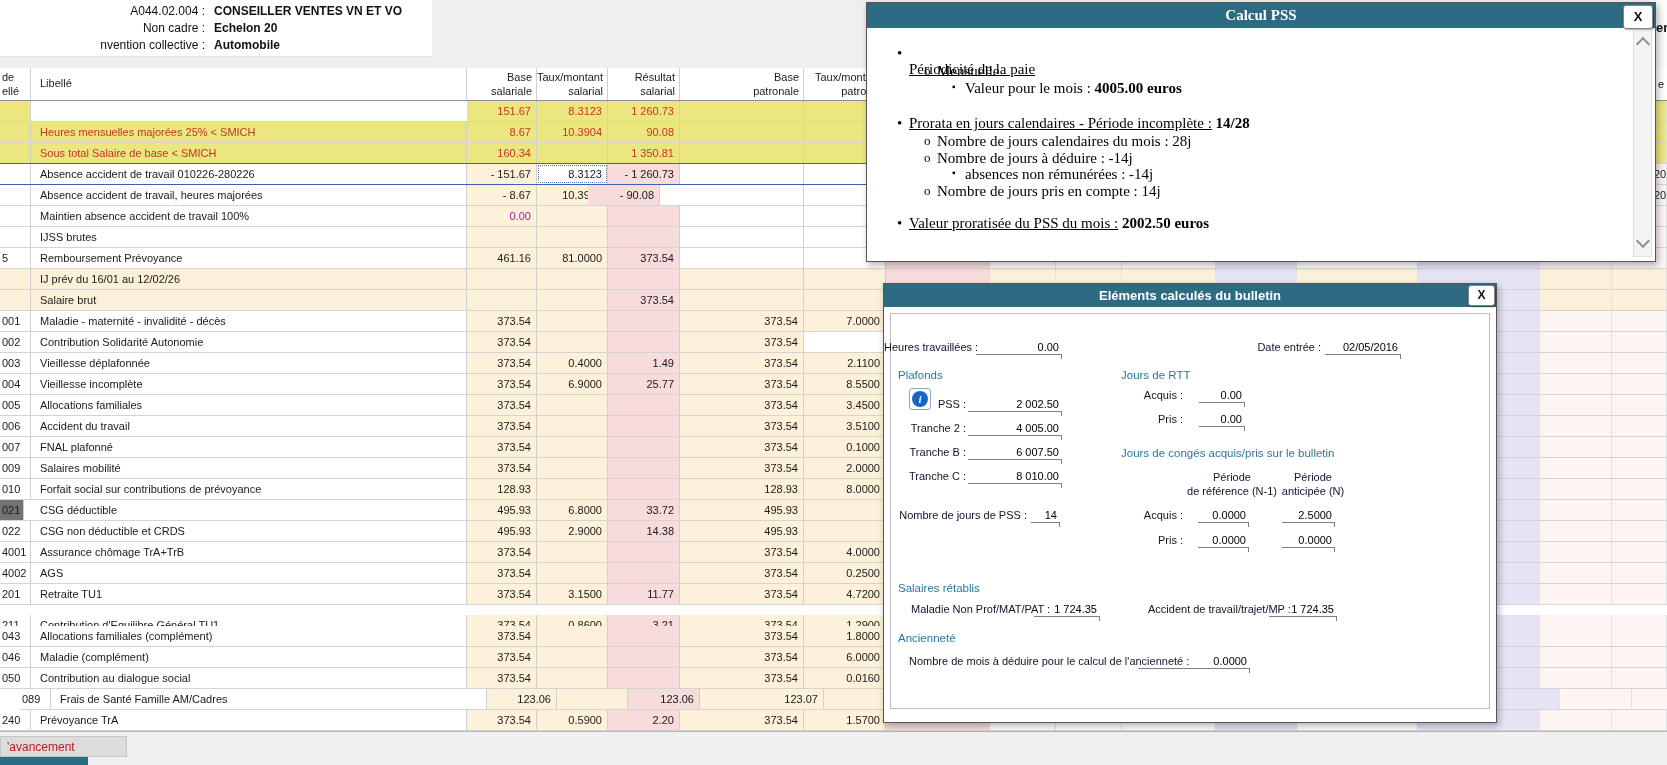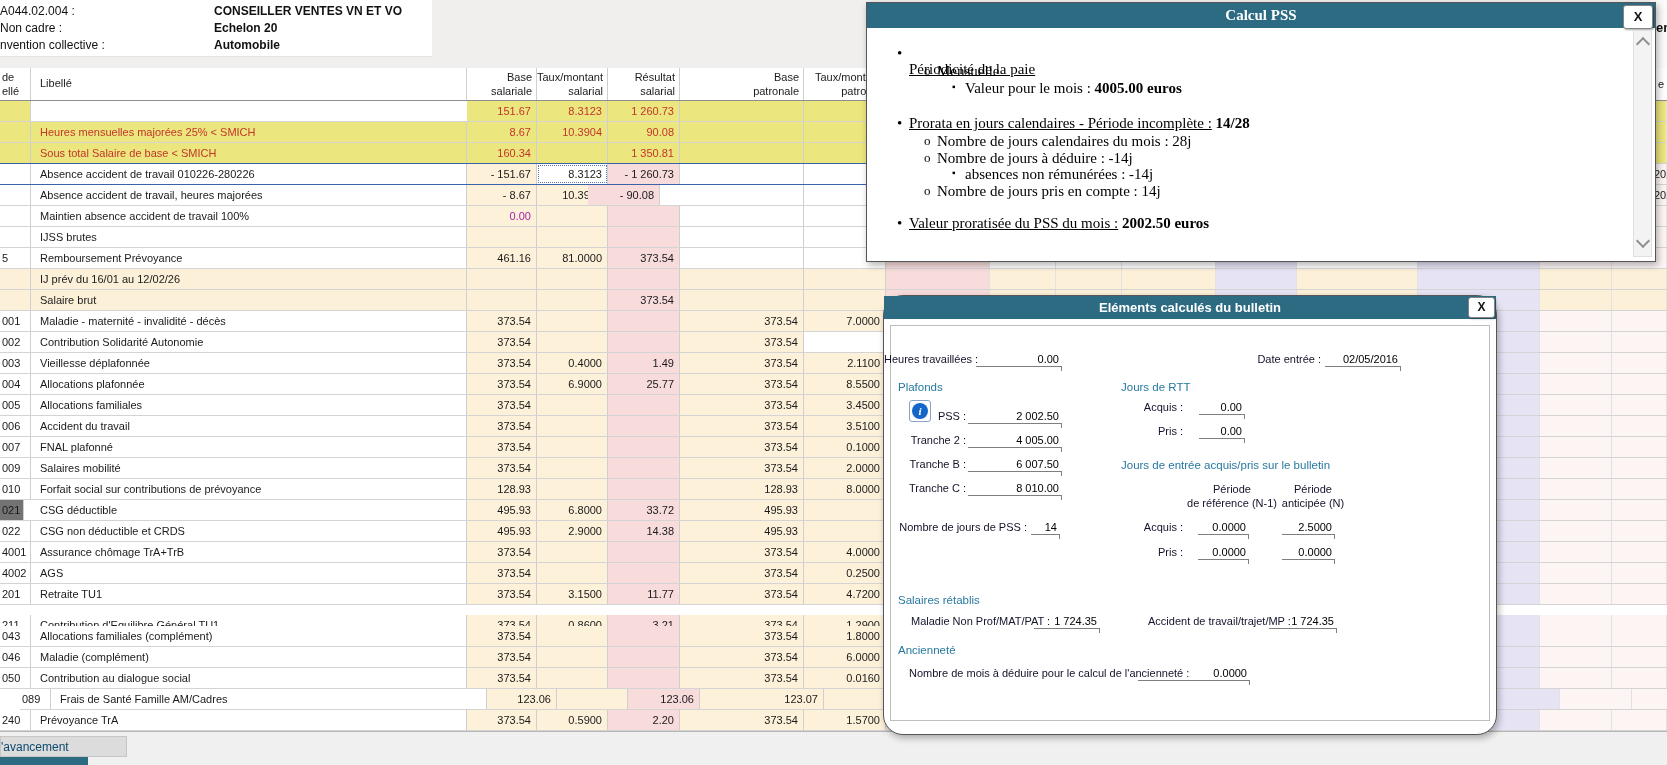--- a/index.html
+++ b/index.html
@@ -5,21 +5,21 @@
   html,body{margin:0;padding:0;}
   .screen{position:relative;width:1667px;height:765px;overflow:hidden;background:#ffffff;
           font-family:"Liberation Sans",sans-serif;-webkit-font-smoothing:antialiased;}
 
   
   .topstrip{position:absolute;left:0;top:0;width:1656px;height:68px;background:#f1efee;}
   .topcorner{position:absolute;left:1650px;top:0;width:17px;height:68px;background:#fbfbfb;}
   .infopanel{position:absolute;left:0;top:0;width:432px;height:57px;background:#ffffff;padding-top:3px;
              box-sizing:border-box;border-bottom:1px solid #e4e4e4;}
   .irow{height:17px;line-height:17px;font-size:12px;color:#111;white-space:nowrap;}
-  .ilab{display:inline-block;width:205px;text-align:left;}
+  .ilab{display:inline-block;width:205px;text-align:right;}
   .ival{font-weight:bold;padding-left:9px;}
 
   
   .thead{position:absolute;left:0;top:68px;width:1667px;height:33px;background:#ffffff;
          border-bottom:1px solid #8e8e8e;box-sizing:border-box;}
   .hc{position:absolute;top:0;height:32px;border-right:1px solid #cfcfcf;font-size:11px;color:#1c1c1c;
       box-sizing:border-box;overflow:hidden;white-space:nowrap;}
   .hc .l1,.hc .l2{display:block;line-height:14px;}
   .hc.ar{text-align:right;padding:2px 4px 0 0;}
   .hc.al{text-align:left;padding:2px 0 0 2px;}
@@ -39,21 +39,21 @@
   .selcell{background:#ffffff !important;outline:1px dotted #5b79b8;outline-offset:-2px;}
   .rowline{position:absolute;left:0;width:886px;height:1px;background:#3a62a8;}
   .rowline.top{top:-1px;} .rowline.bottom{bottom:-1px;}
   .rightfrag{position:absolute;left:1654px;top:0;width:13px;height:20px;line-height:20px;
              font-size:11px;color:#1a1a1a;overflow:hidden;}
 
   
   .statusbar{position:absolute;left:0;top:731px;width:1667px;height:34px;background:#f0f0f0;
              border-top:1px solid #b5b5b5;box-sizing:border-box;}
   .chip{position:absolute;left:0;top:4px;width:127px;height:21px;line-height:21px;background:#dcdcdc;
-        font-size:12px;color:#0c4a6e;box-sizing:border-box;border:1px solid #c6c6c6;}
+        font-size:12px;color:#b91c1c;padding-left:6px;box-sizing:border-box;border:1px solid #c6c6c6;}
   .tealfrag{position:absolute;left:0;bottom:0;width:88px;height:8px;background:#2d6b83;}
 
   
   .frag{position:absolute;color:#111;white-space:nowrap;overflow:hidden;}
   .frag.f1{left:1656px;top:20px;font-size:13px;font-weight:bold;width:11px;}
   .frag.f2{left:1658px;top:78px;font-size:11px;width:9px;}
 
   
   .popup{position:absolute;background:#ffffff;border:1px solid #565656;box-sizing:border-box;
          box-shadow:2px 3px 7px rgba(0,0,0,0.3);}
@@ -76,21 +76,21 @@
   .scrollbar{position:absolute;right:3px;top:27px;bottom:4px;width:19px;background:#f3f3f3;
              border:1px solid #e0e0e0;box-sizing:border-box;}
   .sb-up,.sb-down{position:absolute;left:0;width:100%;height:16px;}
   .sb-up{top:4px;} .sb-down{bottom:4px;}
   .chev{display:inline-block;width:8px;height:8px;border-left:2px solid #8f8f8f;border-top:2px solid #8f8f8f;
         position:absolute;left:4px;}
   .chev.up{transform:rotate(45deg);top:4px;}
   .chev.down{transform:rotate(225deg);top:0px;}
 
   
-  .elm{left:883px;top:295px;width:614px;height:440px;border-radius:20px;}
+  .elm{left:883px;top:283px;width:614px;height:440px;}
   .elm .titlebar{height:23px;line-height:23px;font-size:13px;font-weight:bold;}
   .elm .closebtn{right:1px;top:1px;width:27px;height:21px;line-height:19px;font-size:12px;}
   .elm .inner{position:absolute;left:6px;top:29px;right:6px;bottom:13px;border:1px solid #bdbdbd;}
   .lbl,.fld,.sec,.phdr{position:absolute;font-size:11px;white-space:nowrap;}
   .lbl{color:#13132b;height:15px;line-height:15px;}
   .lbl.r{text-align:right;}
   .sec{color:#2878a0;height:15px;line-height:15px;font-size:11.5px;}
   .fld{height:15px;line-height:15px;border-bottom:1px solid #7f7f7f;text-align:right;color:#000;
        padding-right:2px;box-sizing:border-box;}
   .fld::after{content:"";position:absolute;right:-1px;bottom:-5px;height:5px;width:0;
@@ -385,21 +385,21 @@
         <div class="tcell grid-soft" style="left: 1056px; width: 66px; background: rgb(255, 255, 255);"></div>
         <div class="tcell grid-soft" style="left: 1122px; width: 94px; background: rgb(255, 255, 255);"></div>
         <div class="tcell grid-soft" style="left: 1216px; width: 81px; background: rgb(230, 227, 245);"></div>
         <div class="tcell grid-soft" style="left: 1297px; width: 121px; background: rgb(255, 255, 255);"></div>
         <div class="tcell grid-soft" style="left: 1418px; width: 122px; background: rgb(230, 227, 245);"></div>
         <div class="tcell grid-soft" style="left: 1540px; width: 72px; background: rgb(253, 244, 244);"></div>
         <div class="tcell grid-soft" style="left: 1612px; width: 55px; background: rgb(253, 244, 244);"></div>
       </div>
       <div class="trow" style="top: 374px;">
         <div class="tcell grid-strong al code" style="left: 0px; width: 31px; background: rgb(255, 255, 255);">004</div>
-        <div class="tcell grid-strong al" style="left: 31px; width: 436px; background: rgb(255, 255, 255);">Allocations plafonnée</div>
+        <div class="tcell grid-strong al" style="left: 31px; width: 436px; background: rgb(255, 255, 255);">Vieillesse incomplète</div>
         <div class="tcell grid-strong ar" style="left: 467px; width: 70px; background: rgb(253, 241, 218);">373.54</div>
         <div class="tcell grid-strong ar" style="left: 537px; width: 71px; background: rgb(253, 241, 218);">6.9000</div>
         <div class="tcell grid-strong ar" style="left: 608px; width: 72px; background: rgb(248, 220, 220);">25.77</div>
         <div class="tcell grid-strong ar" style="left: 680px; width: 124px; background: rgb(253, 241, 218);">373.54</div>
         <div class="tcell grid-strong ar" style="left: 804px; width: 82px; background: rgb(253, 241, 218);">8.5500</div>
         <div class="tcell grid-soft" style="left: 886px; width: 104px; background: rgb(248, 220, 220);"></div>
         <div class="tcell grid-soft" style="left: 990px; width: 66px; background: rgb(255, 255, 255);"></div>
         <div class="tcell grid-soft" style="left: 1056px; width: 66px; background: rgb(255, 255, 255);"></div>
         <div class="tcell grid-soft" style="left: 1122px; width: 94px; background: rgb(255, 255, 255);"></div>
         <div class="tcell grid-soft" style="left: 1216px; width: 81px; background: rgb(230, 227, 245);"></div>
@@ -785,21 +785,21 @@
     <div class="fld" style="left:84px;width:93px;top:185px;">8 010.00</div>
     <div class="lbl r" style="left:0;width:143px;top:224px;">Nombre de jours de PSS :</div>
     <div class="fld" style="left:147px;width:28px;top:224px;">14</div>
 
     <div class="sec" style="left:237px;top:84px;">Jours de RTT</div>
     <div class="lbl r" style="left:219px;width:80px;top:104px;">Acquis :</div>
     <div class="fld" style="left:315px;width:45px;top:104px;">0.00</div>
     <div class="lbl r" style="left:219px;width:80px;top:128px;">Pris :</div>
     <div class="fld" style="left:315px;width:45px;top:128px;">0.00</div>
 
-    <div class="sec" style="left:237px;top:162px;">Jours de entrée acquis/pris sur le bulletin</div>
+    <div class="sec" style="left:237px;top:162px;">Jours de congés acquis/pris sur le bulletin</div>
     <div class="phdr" style="left:300px;width:96px;top:186px;">
       <div>Période</div>
       <div>de référence (N-1)</div>
     </div>
     <div class="phdr" style="left:396px;width:66px;top:186px;">
       <div>Période</div>
       <div>anticipée (N)</div>
     </div>
     <div class="lbl r" style="left:219px;width:80px;top:224px;">Acquis :</div>
     <div class="fld" style="left:314px;width:50px;top:224px;">0.0000</div>

